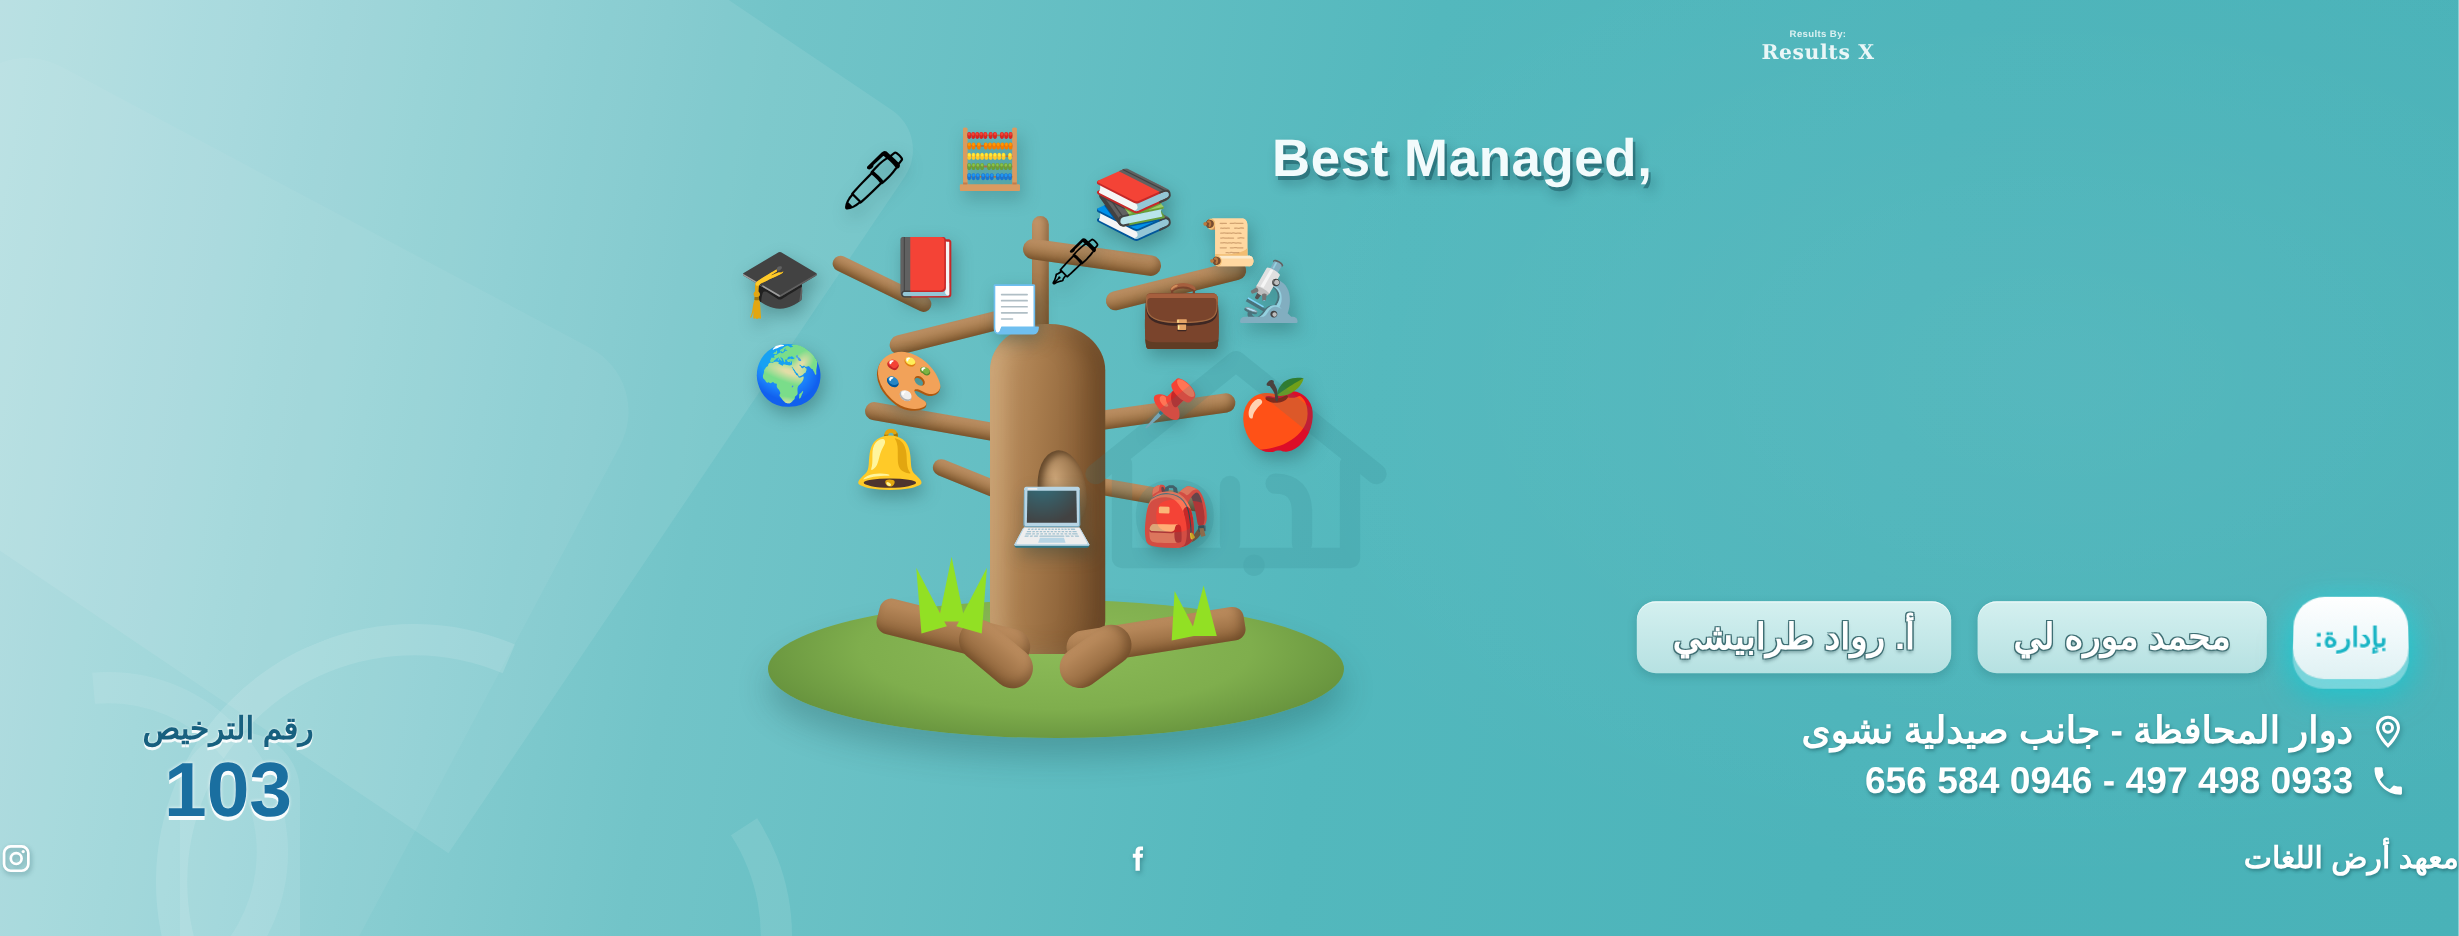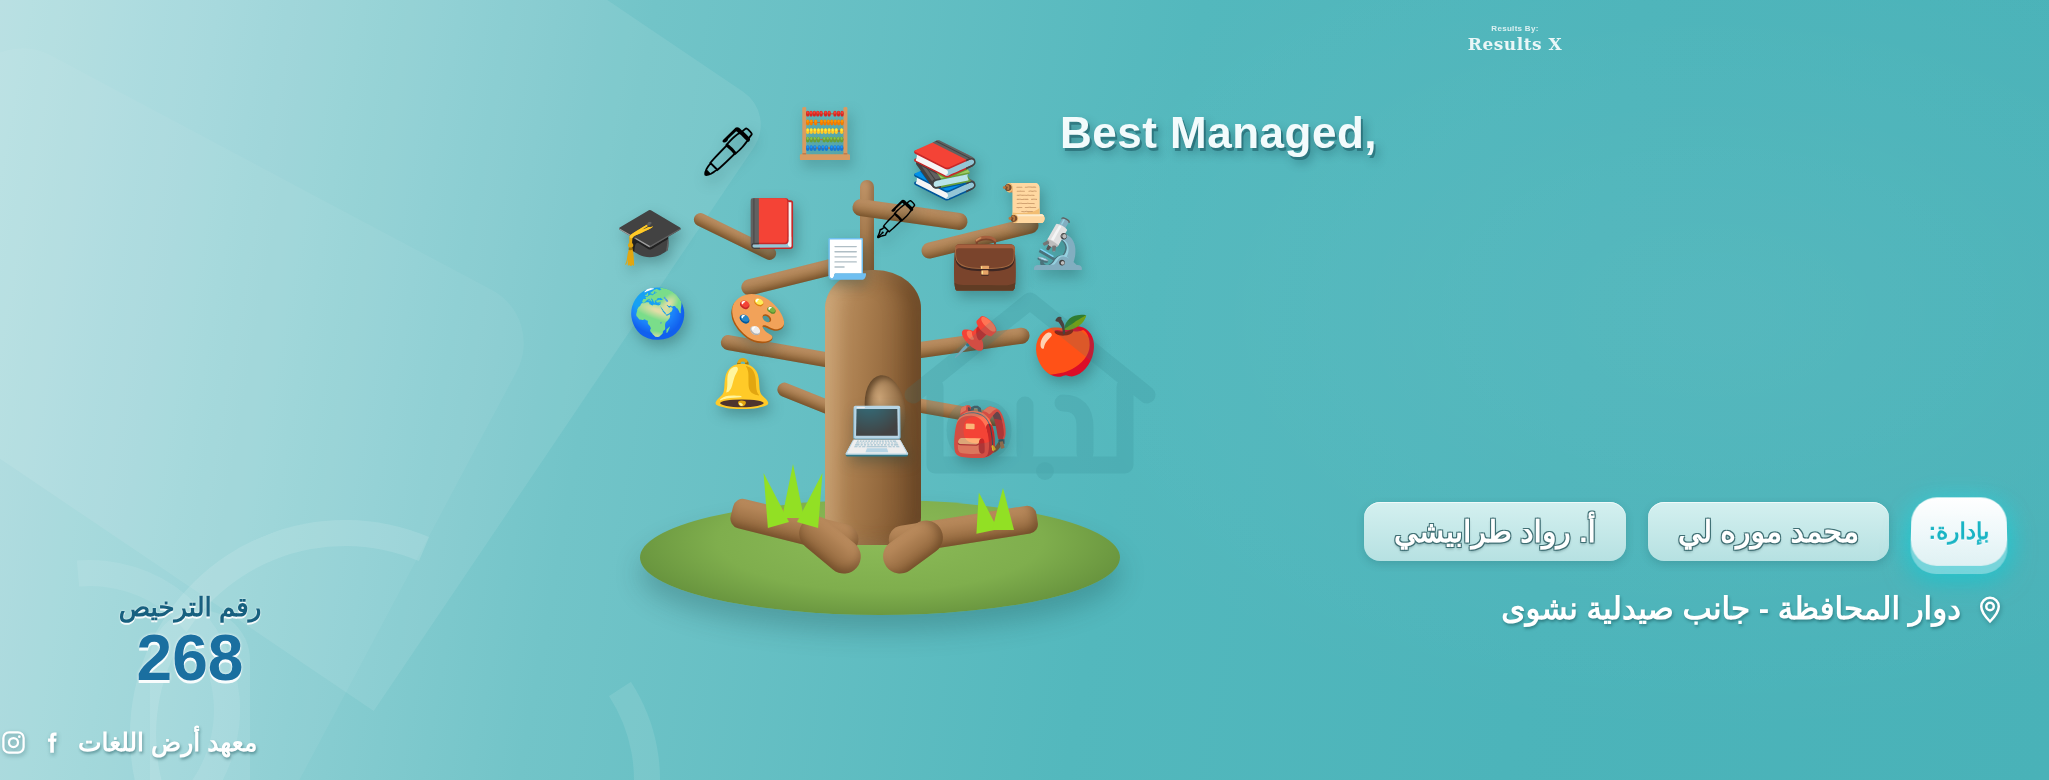--- a/index.html
+++ b/index.html
@@ -171,22 +171,22 @@
   .contact-line .ctxt{
     font-size:31px; font-weight:bold; color:#ffffff; white-space:nowrap;
     text-shadow:1px 2px 3px rgba(15,70,78,.45);
   }
   .contact-line .cicon{ width:30px; height:30px; color:#ffffff; flex:0 0 auto; }
   .contact-line .cicon svg{ width:100%; height:100%; display:block;
     filter:drop-shadow(1px 2px 2px rgba(15,70,78,.4)); }
 
   
   .social{
-    position:absolute; left:0; right:0; top:728px;
-    display:flex; align-items:center; justify-content:flex-end; gap:12px; direction:rtl;
+    position:absolute; left:0; right:0; top:700px;
+    display:flex; align-items:center; justify-content:space-between; gap:12px; direction:rtl;
   }
   .social .soc-name{
     font-size:25px; font-weight:bold; color:#ffffff;
     text-shadow:1px 2px 3px rgba(15,70,78,.45);
   }
   .social .soc-icon{ width:27px; height:27px; color:#fff; }
   .social .soc-icon svg{ width:100%; height:100%; display:block;
     filter:drop-shadow(1px 2px 2px rgba(15,70,78,.4)); }
 </style>
 </head>
@@ -266,40 +266,48 @@
         <path d="M60 155 q0 -22 24 -22 q24 0 24 22 q0 22 -24 22 q-24 0 -24 -22"></path>
         <path d="M130 130 L130 178"></path>
         <path d="M168 128 q22 0 22 24 l0 26"></path>
       </g>
       <circle cx="150" cy="196" r="9" fill="#2e7f85" opacity="0.55"></circle>
     </svg>
   </div>
 
   <div class="license">
     <div class="lic-label">رقم الترخيص</div>
-    <div class="lic-num">268</div>
+    <div class="lic-num">103</div>
   </div>
 
   <div class="mgmt-row">
     <div class="mgmt-badge">
       <span class="bdg-txt">بإدارة:</span>
     </div>
     <div class="pill">محمد موره لي</div>
     <div class="pill">أ. رواد طرابيشي</div>
   </div>
 
   <div class="contact">
     <div class="contact-line">
       <span class="cicon">
         <svg viewBox="0 0 24 24" fill="none" stroke="currentColor" stroke-width="2">
           <path d="M12 22s7-7.2 7-12a7 7 0 1 0-14 0c0 4.8 7 12 7 12z"></path>
           <circle cx="12" cy="10" r="3"></circle>
         </svg>
       </span>
       <span class="ctxt">دوار المحافظة - جانب صيدلية نشوى</span>
+    </div>
+    <div class="contact-line">
+      <span class="cicon">
+        <svg viewBox="0 0 24 24" fill="currentColor">
+          <path d="M6.6 10.8c1.4 2.8 3.8 5.1 6.6 6.6l2.2-2.2c.3-.3.7-.4 1.1-.2 1.2.4 2.5.6 3.8.6.6 0 1 .4 1 1V20c0 .6-.4 1-1 1C10.8 21 3 13.2 3 3.7c0-.6.4-1 1-1h3.4c.6 0 1 .4 1 1 0 1.3.2 2.6.6 3.8.1.4 0 .8-.2 1.1l-2.2 2.2z"></path>
+        </svg>
+      </span>
+      <span class="ctxt">0933 498 497 - 0946 584 656</span>
     </div>
   </div>
 
   <div class="social">
     <span class="soc-name">معهد أرض اللغات</span>
     <span class="soc-icon">
       <svg viewBox="0 0 24 24" fill="currentColor">
         <path d="M15.2 8.4h-2V7c0-.7.2-1.1 1.1-1.1h1.3V3.1c-.4 0-1.2-.1-2.1-.1-2.1 0-3.5 1.3-3.5 3.6v1.8H8v3h2V21h3.2v-9.6h2.1l.3-3z"></path>
       </svg>
     </span>

